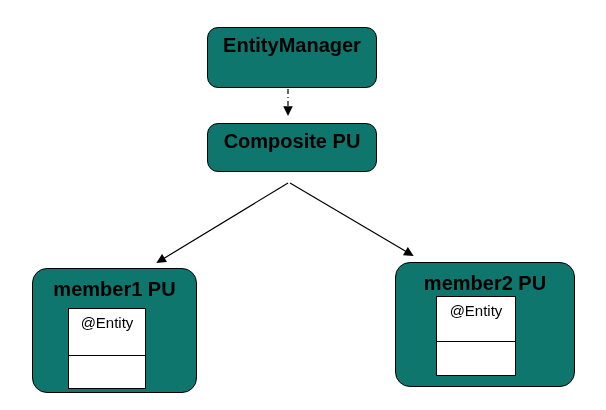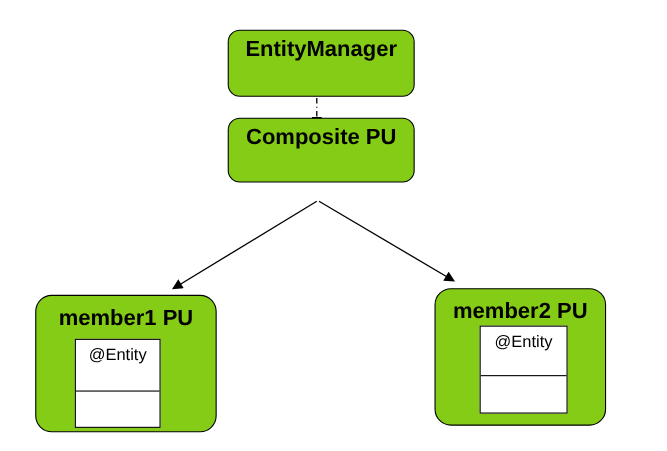--- a/index.html
+++ b/index.html
@@ -20,21 +20,21 @@
     position: absolute;
     left: 0;
     top: 0;
     width: 606px;
     height: 410px;
   }
   .node {
     position: absolute;
     box-sizing: border-box;
     border: 1px solid #000000;
-    background: #84cc16;
+    background: #0f766e;
     text-align: center;
   }
   .node.small { border-radius: 11px; }
   .node.big   { border-radius: 15px; }
   .node-label {
     font-weight: bold;
     font-size: 20px;
     line-height: 22px;
     white-space: nowrap;
   }
@@ -72,35 +72,35 @@
     </defs>
     <line x1="288" y1="89" x2="288" y2="114" stroke="#000000" stroke-width="1.2" stroke-dasharray="5 3 1 3" marker-end="url(#arrowhead)"></line>
     <line x1="288" y1="183" x2="158" y2="262" stroke="#000000" stroke-width="1.2" marker-end="url(#arrowhead)"></line>
     <line x1="290" y1="183" x2="412" y2="255" stroke="#000000" stroke-width="1.2" marker-end="url(#arrowhead)"></line>
   </svg>
 
   <div class="node small" style="left:207px; top:27px; width:170px; height:61px;">
     <div class="node-label">EntityManager</div>
   </div>
 
-  <div class="node small" style="left:207px; top:107px; width:170px; height:59px;">
+  <div class="node small" style="left:207px; top:123px; width:170px; height:49px;">
     <div class="node-label">Composite PU</div>
   </div>
 
   <div class="node big" style="left:32px; top:268px; width:165px; height:125px;">
     <div class="node-label">member1 PU</div>
     <div class="class-box" style="left:35px; top:39px; width:78px; height:81px;">
       <div class="compartment-top" style="height:47px;">
         <div>@Entity</div>
       </div>
       <div class="compartment-bottom" style="height:33px;"></div>
     </div>
   </div>
 
-  <div class="node big" style="left:395px; top:262px; width:156px; height:125px;">
+  <div class="node big" style="left:395px; top:262px; width:180px; height:125px;">
     <div class="node-label">member2 PU</div>
     <div class="class-box" style="left:40px; top:33px; width:80px; height:80px;">
       <div class="compartment-top" style="height:45px;">
         <div>@Entity</div>
       </div>
       <div class="compartment-bottom" style="height:33px;"></div>
     </div>
   </div>
 
 </div>

